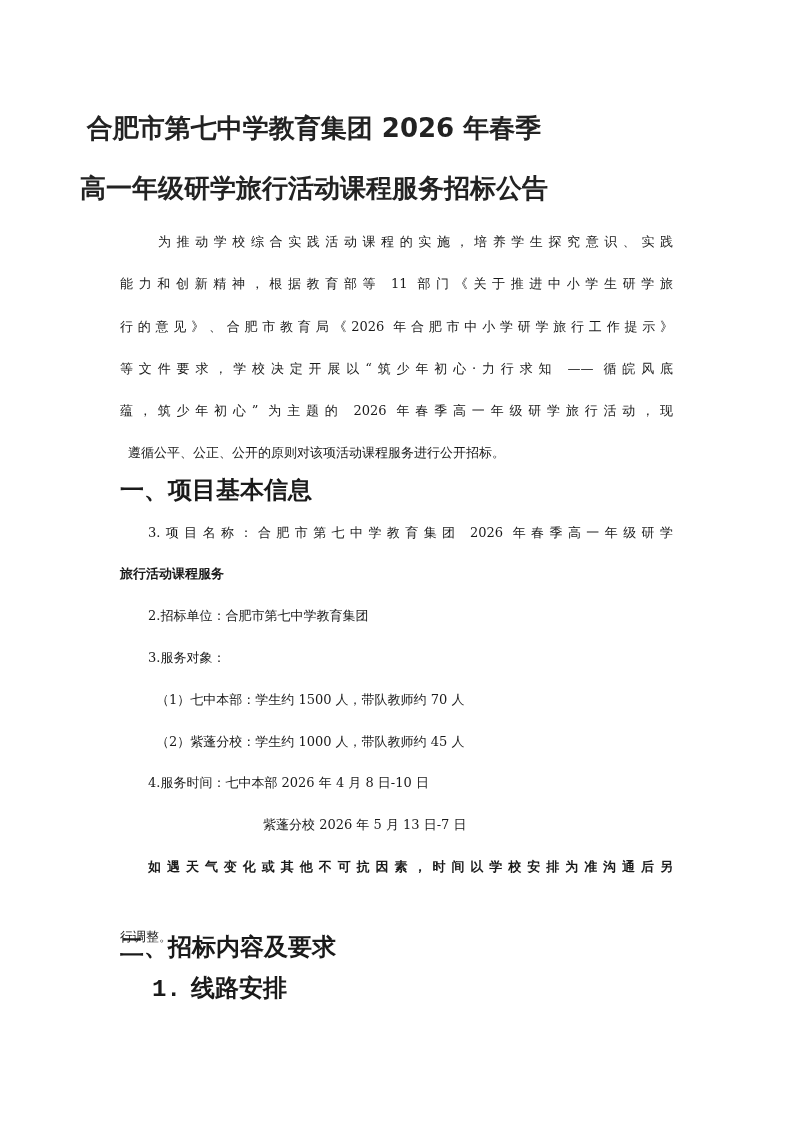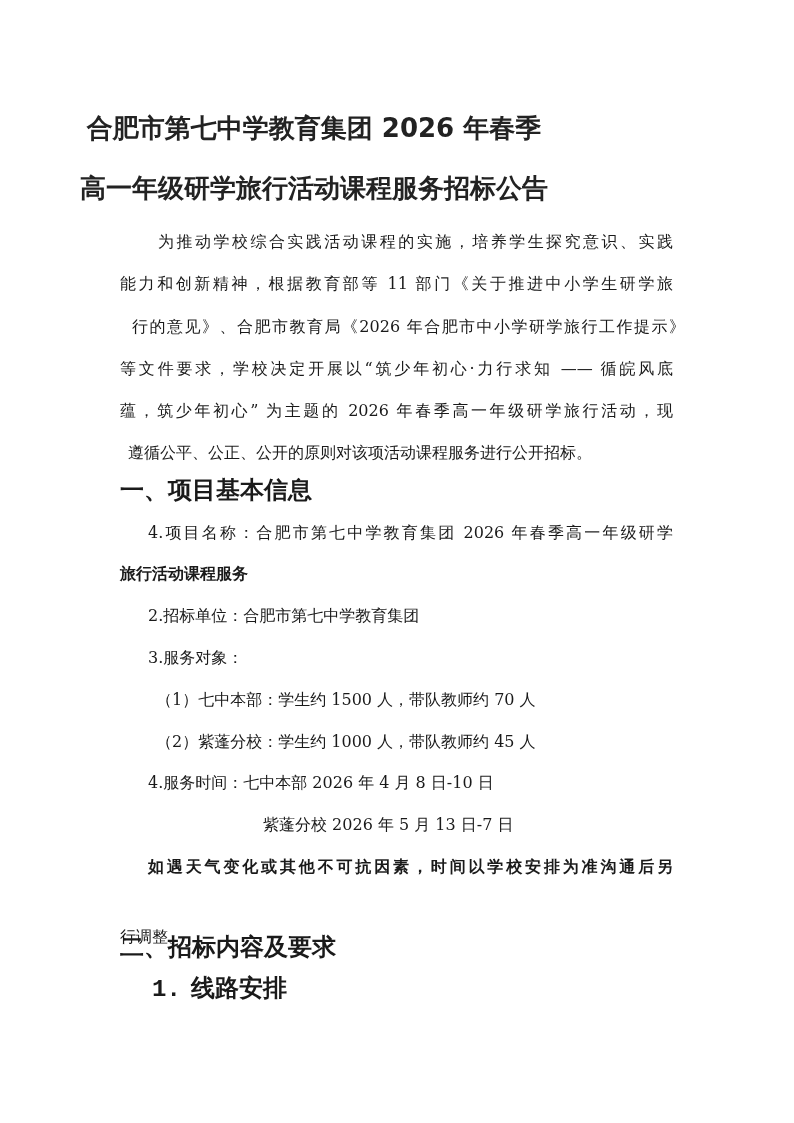--- a/index.html
+++ b/index.html
@@ -1,37 +1,37 @@
 <!DOCTYPE html>
 <html><head>
 <meta charset="utf-8">
 <style>
   html, body { margin:0; padding:0; background:#ffffff; }
   body { width:794px; height:1123px; position:relative; overflow:hidden; color:#1a1a1a; }
-  .line { position:absolute; white-space:nowrap; font-family:"DejaVu Serif","Liberation Serif",serif; font-size:16px; line-height:24px; }
+  .line { position:absolute; white-space:nowrap; font-family:"DejaVu Serif","Liberation Serif",serif; font-size:13px; line-height:24px; }
   .title { position:absolute; left:0; width:628px; text-align:center; font-family:"DejaVu Sans","Liberation Sans",sans-serif; font-weight:bold; font-size:26px; line-height:34px; color:#222; }
   .heading { font-family:Liberation Mono, monospace; font-weight:bold; font-size:24px; }
   .justify { width:553px; text-align:justify; text-align-last:justify; }
 </style>
 </head>
 <body>
 
 <div>
   <div class="title" style="top:111px;">合肥市第七中学教育集团 2026 年春季</div>
   <div class="title" style="top:171px;">高一年级研学旅行活动课程服务招标公告</div>
 
   <div class="line" style="left:158px; top:230px; width:515px; text-align:justify; text-align-last:justify;">为推动学校综合实践活动课程的实施，培养学生探究意识、实践</div>
   <div class="line justify" style="left:120px; top:272px;">能力和创新精神，根据教育部等 11 部门《关于推进中小学生研学旅</div>
-  <div class="line justify" style="left:132px; top:315px;">行的意见》、合肥市教育局《2026 年合肥市中小学研学旅行工作提示》</div>
+  <div class="line justify" style="left:120px; top:315px;">行的意见》、合肥市教育局《2026 年合肥市中小学研学旅行工作提示》</div>
   <div class="line justify" style="left:120px; top:357px;">等文件要求，学校决定开展以“筑少年初心·力行求知 —— 循皖风底</div>
   <div class="line justify" style="left:120px; top:399px;">蕴，筑少年初心” 为主题的 2026 年春季高一年级研学旅行活动，现</div>
   <div class="line" style="left:120px; top:441px;margin-left:8px;">遵循公平、公正、公开的原则对该项活动课程服务进行公开招标。</div>
 
   <div class="line heading" style="left:120px; top:480px;">一、项目基本信息</div>
-  <div class="line" style="left:148px; top:521px; width:525px; text-align:justify; text-align-last:justify;">4.项目名称：合肥市第七中学教育集团 2026 年春季高一年级研学</div>
+  <div class="line" style="left:148px; top:521px; width:525px; text-align:justify; text-align-last:justify;">3.项目名称：合肥市第七中学教育集团 2026 年春季高一年级研学</div>
   <div class="line" style="left:120px; top:562px;font-weight:bold;">旅行活动课程服务</div>
   <div class="line" style="left:148px; top:604px;">2.招标单位：合肥市第七中学教育集团</div>
   <div class="line" style="left:148px; top:646px;">3.服务对象：</div>
   <div class="line" style="left:156px; top:688px;">（1）七中本部：学生约 1500 人，带队教师约 70 人</div>
   <div class="line" style="left:156px; top:730px;">（2）紫蓬分校：学生约 1000 人，带队教师约 45 人</div>
   <div class="line" style="left:148px; top:771px;">4.服务时间：七中本部 2026 年 4 月 8 日-10 日</div>
   <div class="line" style="left:263px; top:813px;">紫蓬分校 2026 年 5 月 13 日-7 日</div>
   <div class="line" style="left:148px; top:855px; width:525px; text-align:justify; text-align-last:justify;font-weight:bold;">如遇天气变化或其他不可抗因素，时间以学校安排为准沟通后另</div>
   <div class="line" style="left:120px; top:897px;margin-top:28px;">行调整。</div>
 

